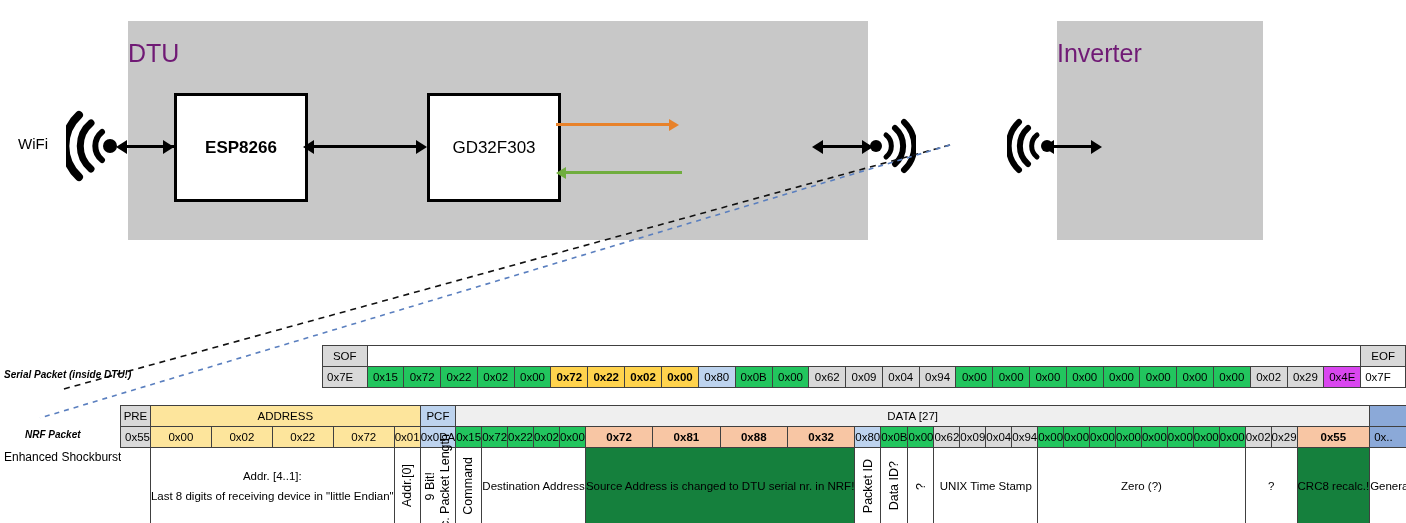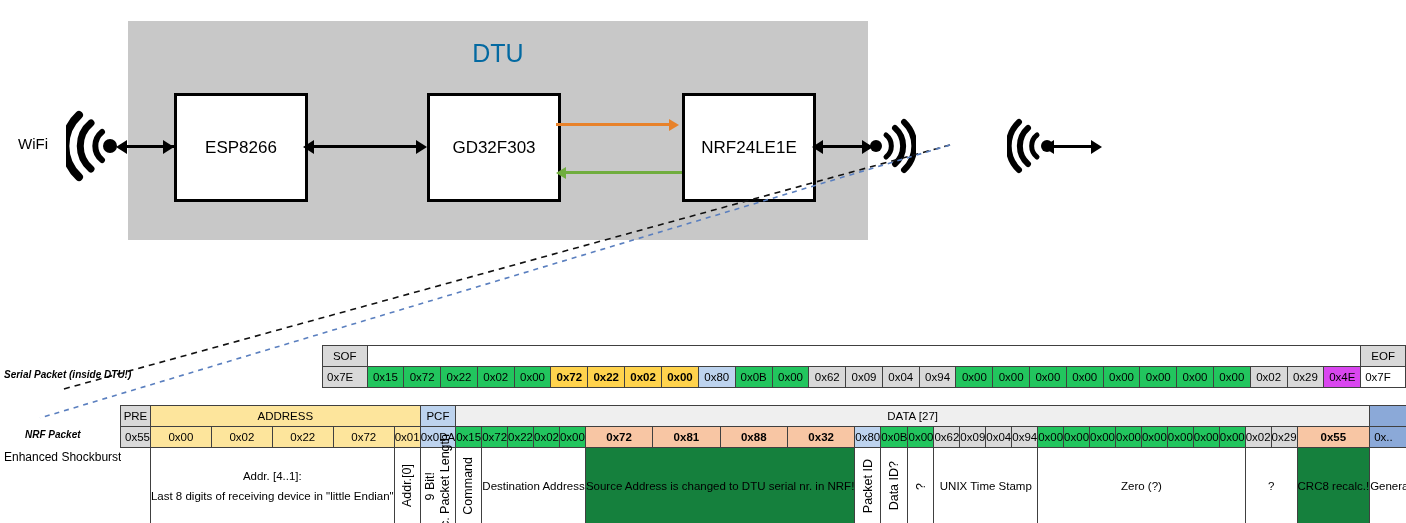--- a/index.html
+++ b/index.html
@@ -5,22 +5,22 @@
   html,body{margin:0;padding:0;}
   body{
     width:1406px;height:523px;background:#ffffff;
     font-family:"Liberation Sans", sans-serif;
     position:relative;overflow:hidden;color:#000;
   }
   
   #block-diagram{position:absolute;left:0;top:0;width:1406px;height:300px;}
   .enclosure{position:absolute;background:#c8c8c8;}
   .enclosure-title{
-    position:absolute;width:100%;text-align:center;top:18px;
-    font-size:25px;color:#0369a1;
+    position:absolute;width:100%;text-align:left;top:18px;
+    font-size:25px;color:#701a75;
   }
   .chip{
     position:absolute;background:#ffffff;border:3px solid #000;
     display:flex;align-items:center;justify-content:center;
     font-size:17px;
   }
   .h-arrow{position:absolute;height:0;border-top:3px solid #000;}
   .arrow-head{position:absolute;width:0;height:0;}
   .ah-right{border-top:7px solid transparent;border-bottom:7px solid transparent;border-left:11px solid #000;}
   .ah-left{border-top:7px solid transparent;border-bottom:7px solid transparent;border-right:11px solid #000;}
@@ -84,28 +84,25 @@
     <path d="M44 36 m-7,0 a7,7 0 1,0 14,0 a7,7 0 1,0 -14,0" fill="#000"></path>
     <path d="M36 22 A18,18 0 0 0 36 50" stroke="#000" stroke-width="6" fill="none" stroke-linecap="round"></path>
     <path d="M25 13 A30,30 0 0 0 25 59" stroke="#000" stroke-width="7" fill="none" stroke-linecap="round"></path>
     <path d="M13 5 A42,42 0 0 0 13 67" stroke="#000" stroke-width="8" fill="none" stroke-linecap="round"></path>
   </svg>
 
   <div class="h-arrow" style="left:119px;top:145px;width:55px;"></div>
   <div class="arrow-head ah-left" style="left:116px;top:140px;"></div>
   <div class="arrow-head ah-right" style="left:163px;top:140px;"></div>
 
-  <div class="chip" style="left:174px;top:93px;width:128px;height:103px;">
+  <div class="chip" style="left:174px;top:93px;width:128px;height:103px;font-weight:bold;">
     <span>ESP8266</span>
   </div>
   <div class="chip" style="left:427px;top:93px;width:128px;height:103px;">
     <span>GD32F303</span>
-  </div>
-  <div class="chip" style="left:682px;top:93px;width:128px;height:103px;">
-    <span>NRF24LE1E</span>
   </div>
 
   <div class="h-arrow" style="left:313px;top:145px;width:104px;"></div>
   <div class="arrow-head ah-left" style="left:303px;top:140px;"></div>
   <div class="arrow-head ah-right" style="left:416px;top:140px;"></div>
 
   <div class="orange-line" style="left:556px;top:123px;width:114px;"></div>
   <div class="arrow-head ah-right-o" style="left:669px;top:119px;"></div>
 
   <div class="green-line" style="left:566px;top:171px;width:116px;"></div>
@@ -114,20 +111,23 @@
   <div class="h-arrow" style="left:820px;top:145px;width:48px;"></div>
   <div class="arrow-head ah-left" style="left:812px;top:140px;"></div>
   <div class="arrow-head ah-right" style="left:862px;top:140px;"></div>
   <svg class="wifi-icon" style="left:868px;top:118px;" width="48" height="56" viewBox="0 0 48 56">
     <path d="M8 28 m-6,0 a6,6 0 1,0 12,0 a6,6 0 1,0 -12,0" fill="#000"></path>
     <path d="M18 17 A14,14 0 0 1 18 39" stroke="#000" stroke-width="5" fill="none" stroke-linecap="round"></path>
     <path d="M27 10 A24,24 0 0 1 27 46" stroke="#000" stroke-width="6" fill="none" stroke-linecap="round"></path>
     <path d="M36 4 A33,33 0 0 1 36 52" stroke="#000" stroke-width="6" fill="none" stroke-linecap="round"></path>
   </svg>
 
+  <div class="enclosure" style="left:1057px;top:21px;width:206px;height:219px;">
+    <div class="enclosure-title">Inverter</div>
+  </div>
   <svg class="wifi-icon" style="left:1007px;top:118px;" width="48" height="56" viewBox="0 0 48 56">
     <path d="M40 28 m-6,0 a6,6 0 1,0 12,0 a6,6 0 1,0 -12,0" fill="#000"></path>
     <path d="M30 17 A14,14 0 0 0 30 39" stroke="#000" stroke-width="5" fill="none" stroke-linecap="round"></path>
     <path d="M21 10 A24,24 0 0 0 21 46" stroke="#000" stroke-width="6" fill="none" stroke-linecap="round"></path>
     <path d="M12 4 A33,33 0 0 0 12 52" stroke="#000" stroke-width="6" fill="none" stroke-linecap="round"></path>
   </svg>
   <div class="h-arrow" style="left:1050px;top:145px;width:48px;"></div>
   <div class="arrow-head ah-left" style="left:1043px;top:140px;"></div>
   <div class="arrow-head ah-right" style="left:1091px;top:140px;"></div>
 </div>

